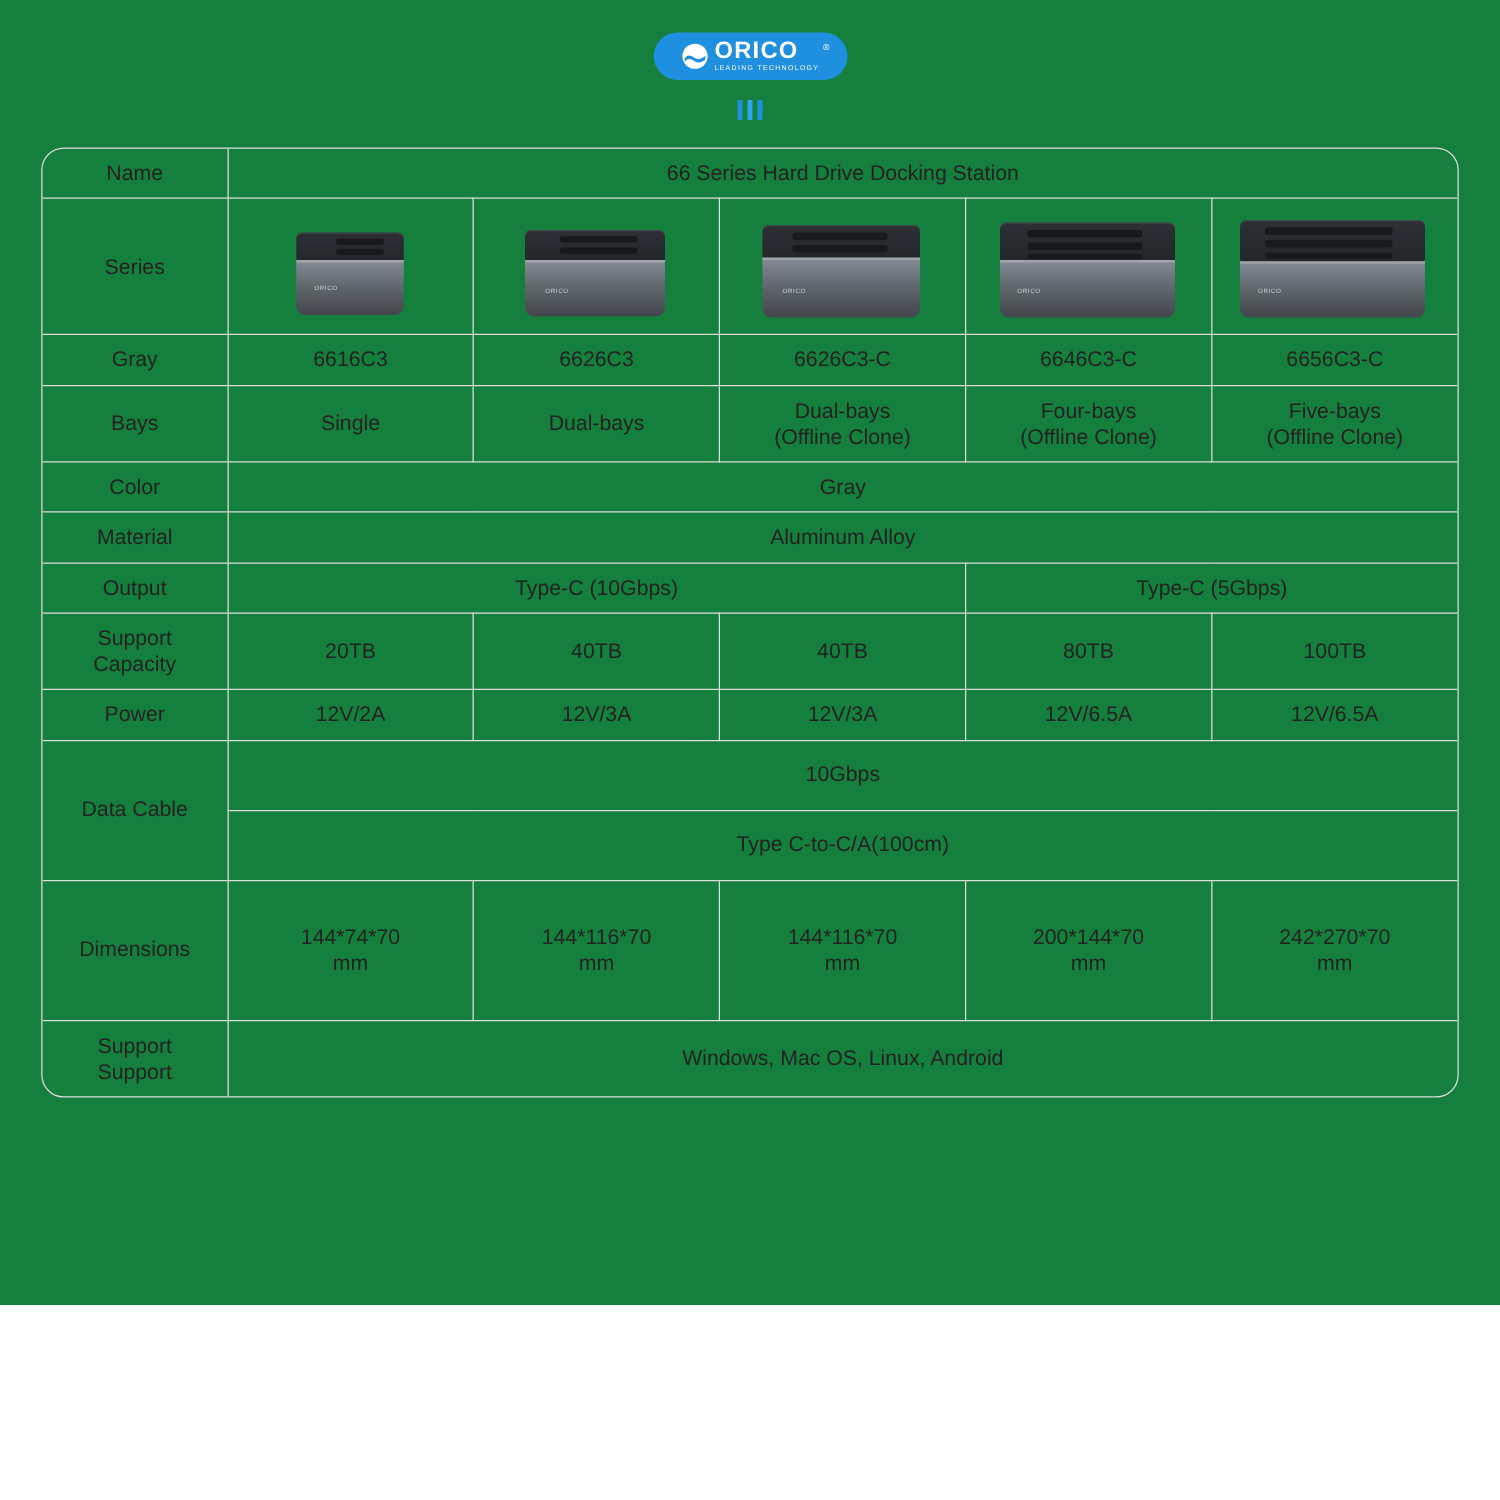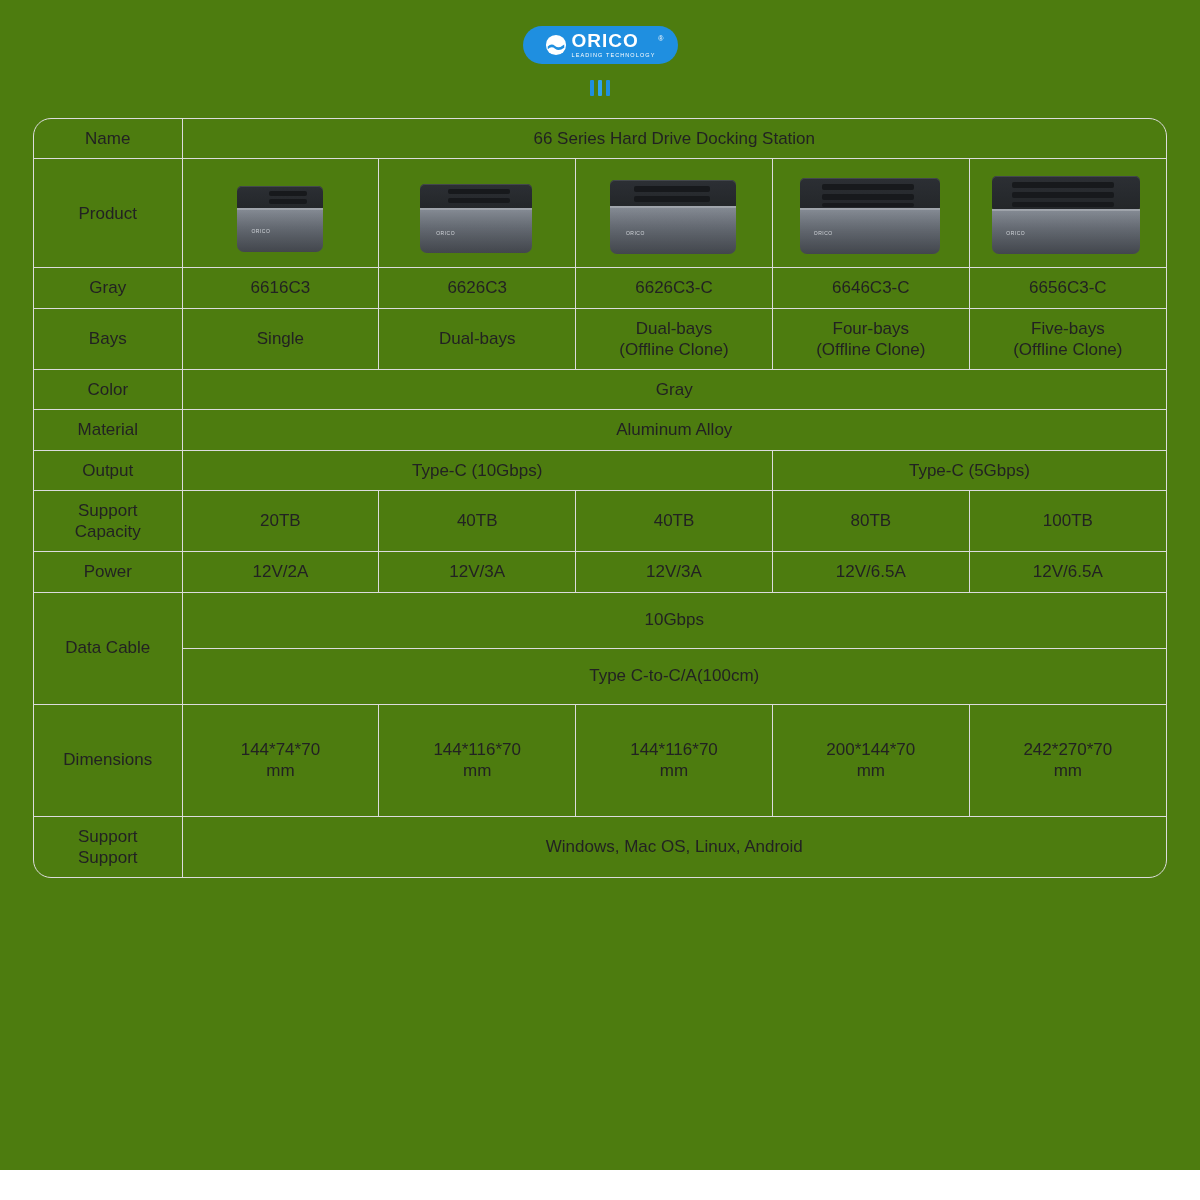--- a/index.html
+++ b/index.html
@@ -4,24 +4,24 @@
 <style>
   * { box-sizing: border-box; }
   html, body {
     margin: 0; padding: 0;
     width: 1200px; height: 1200px;
     background: #ffffff;
     font-family: "Liberation Sans", sans-serif;
     color: #1a1a1a;
   }
   .page {
-    width: 1200px; height: 1170px;
+    width: 1200px; height: 1044px;
     position: relative;
     overflow: hidden;
-    background: #4d7c0f;
+    background: #15803d;
   }
 
   
   .logo-wrap {
     display: flex;
     justify-content: center;
     padding-top: 26px;
   }
   .logo {
     width: 155px; height: 38px;
@@ -192,21 +192,21 @@
   <div class="table-wrap">
     <table class="spec">
 
       <tbody>
           <tr>
         <td class="label">Name</td>
         <td colspan="5">66 Series Hard Drive Docking Station</td>
       </tr>
 
       <tr>
-        <td class="label">Product</td>
+        <td class="label">Series</td>
         <td class="prod-cell">
           <div class="dock" style="width:110px;height:90px;">
             <div class="top" style="left:12px;top:18px;width:86px;height:24px;"></div>
             <div class="slotbar" style="left:44px;top:23px;width:38px;height:5px;"></div>
             <div class="slotbar" style="left:44px;top:31px;width:38px;height:5px;"></div>
             <div class="body" style="left:12px;top:40px;width:86px;height:44px;"></div>
             <div class="face-shadow" style="left:12px;width:86px;height:44px;top:40px;"></div>
             <div class="brand" style="top:60px;left:26px;">ORICO</div>
           </div>
         </td>

